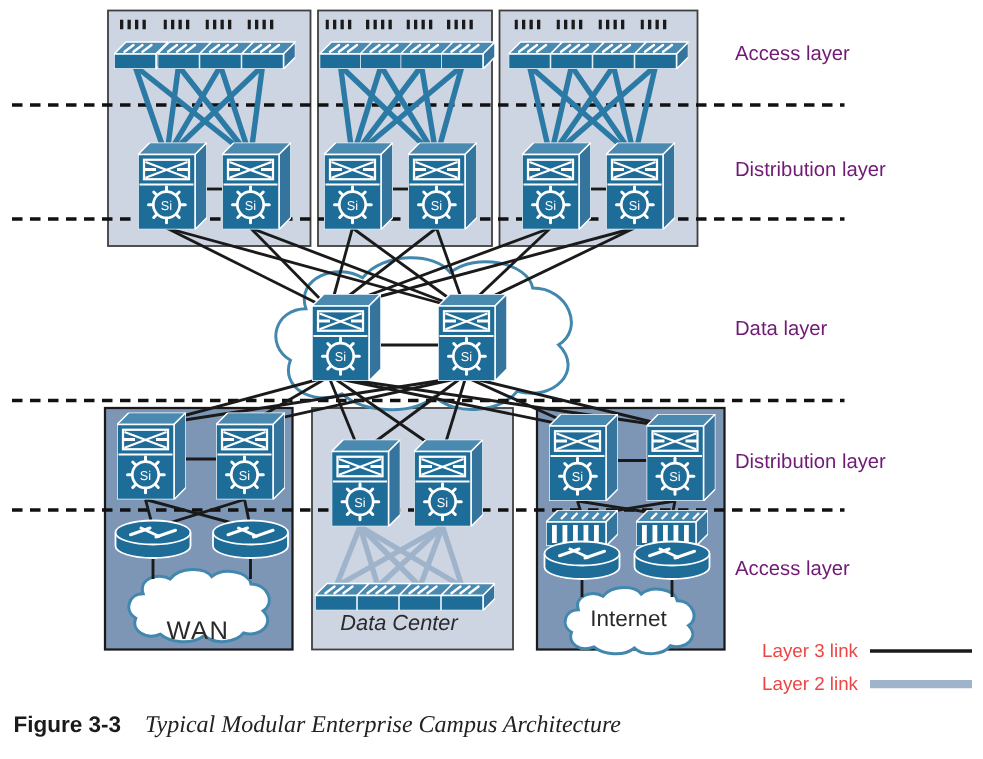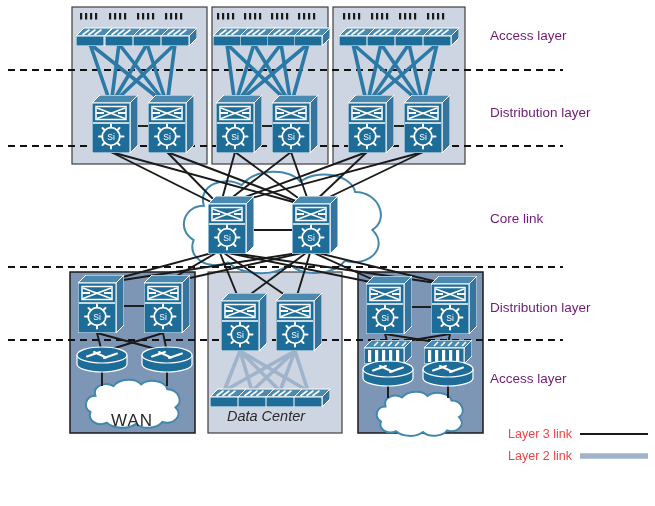--- a/index.html
+++ b/index.html
@@ -288,24 +288,29 @@
   </g>
 
   <g>
     <line x1="580" y1="434" x2="648" y2="434" stroke="#1a1a1a" stroke-width="2.2"></line>
     <line x1="580" y1="456" x2="648" y2="456" stroke="#9fb4cb" stroke-width="5.5"></line>
   </g>
 </svg>
 
 <div class="lbl" style="left:490px;top:28px;">Access layer</div>
 <div class="lbl" style="left:490px;top:105px;">Distribution layer</div>
-<div class="lbl" style="left:490px;top:211px;">Core link</div>
+<div class="lbl" style="left:490px;top:211px;">Data layer</div>
 <div class="lbl" style="left:490px;top:300px;">Distribution layer</div>
 <div class="lbl" style="left:490px;top:371px;">Access layer</div>
 
 <div class="region-lbl" id="wan-lbl">WAN</div>
 <div class="region-lbl" id="dc-lbl">Data Center</div>
+<div class="region-lbl" id="inet-lbl">Internet</div>
 
 <div class="legend-lbl" style="left:500px;top:427px;">Layer 3 link</div>
 <div class="legend-lbl" style="left:500px;top:449px;">Layer 2 link</div>
 
-
+<div id="caption">
+  <span class="fig-label">Figure 3-3</span>
+  <span class="fig-title">Typical Modular Enterprise Campus Architecture</span>
 </div>
 
+</div>
+
 </body></html>

